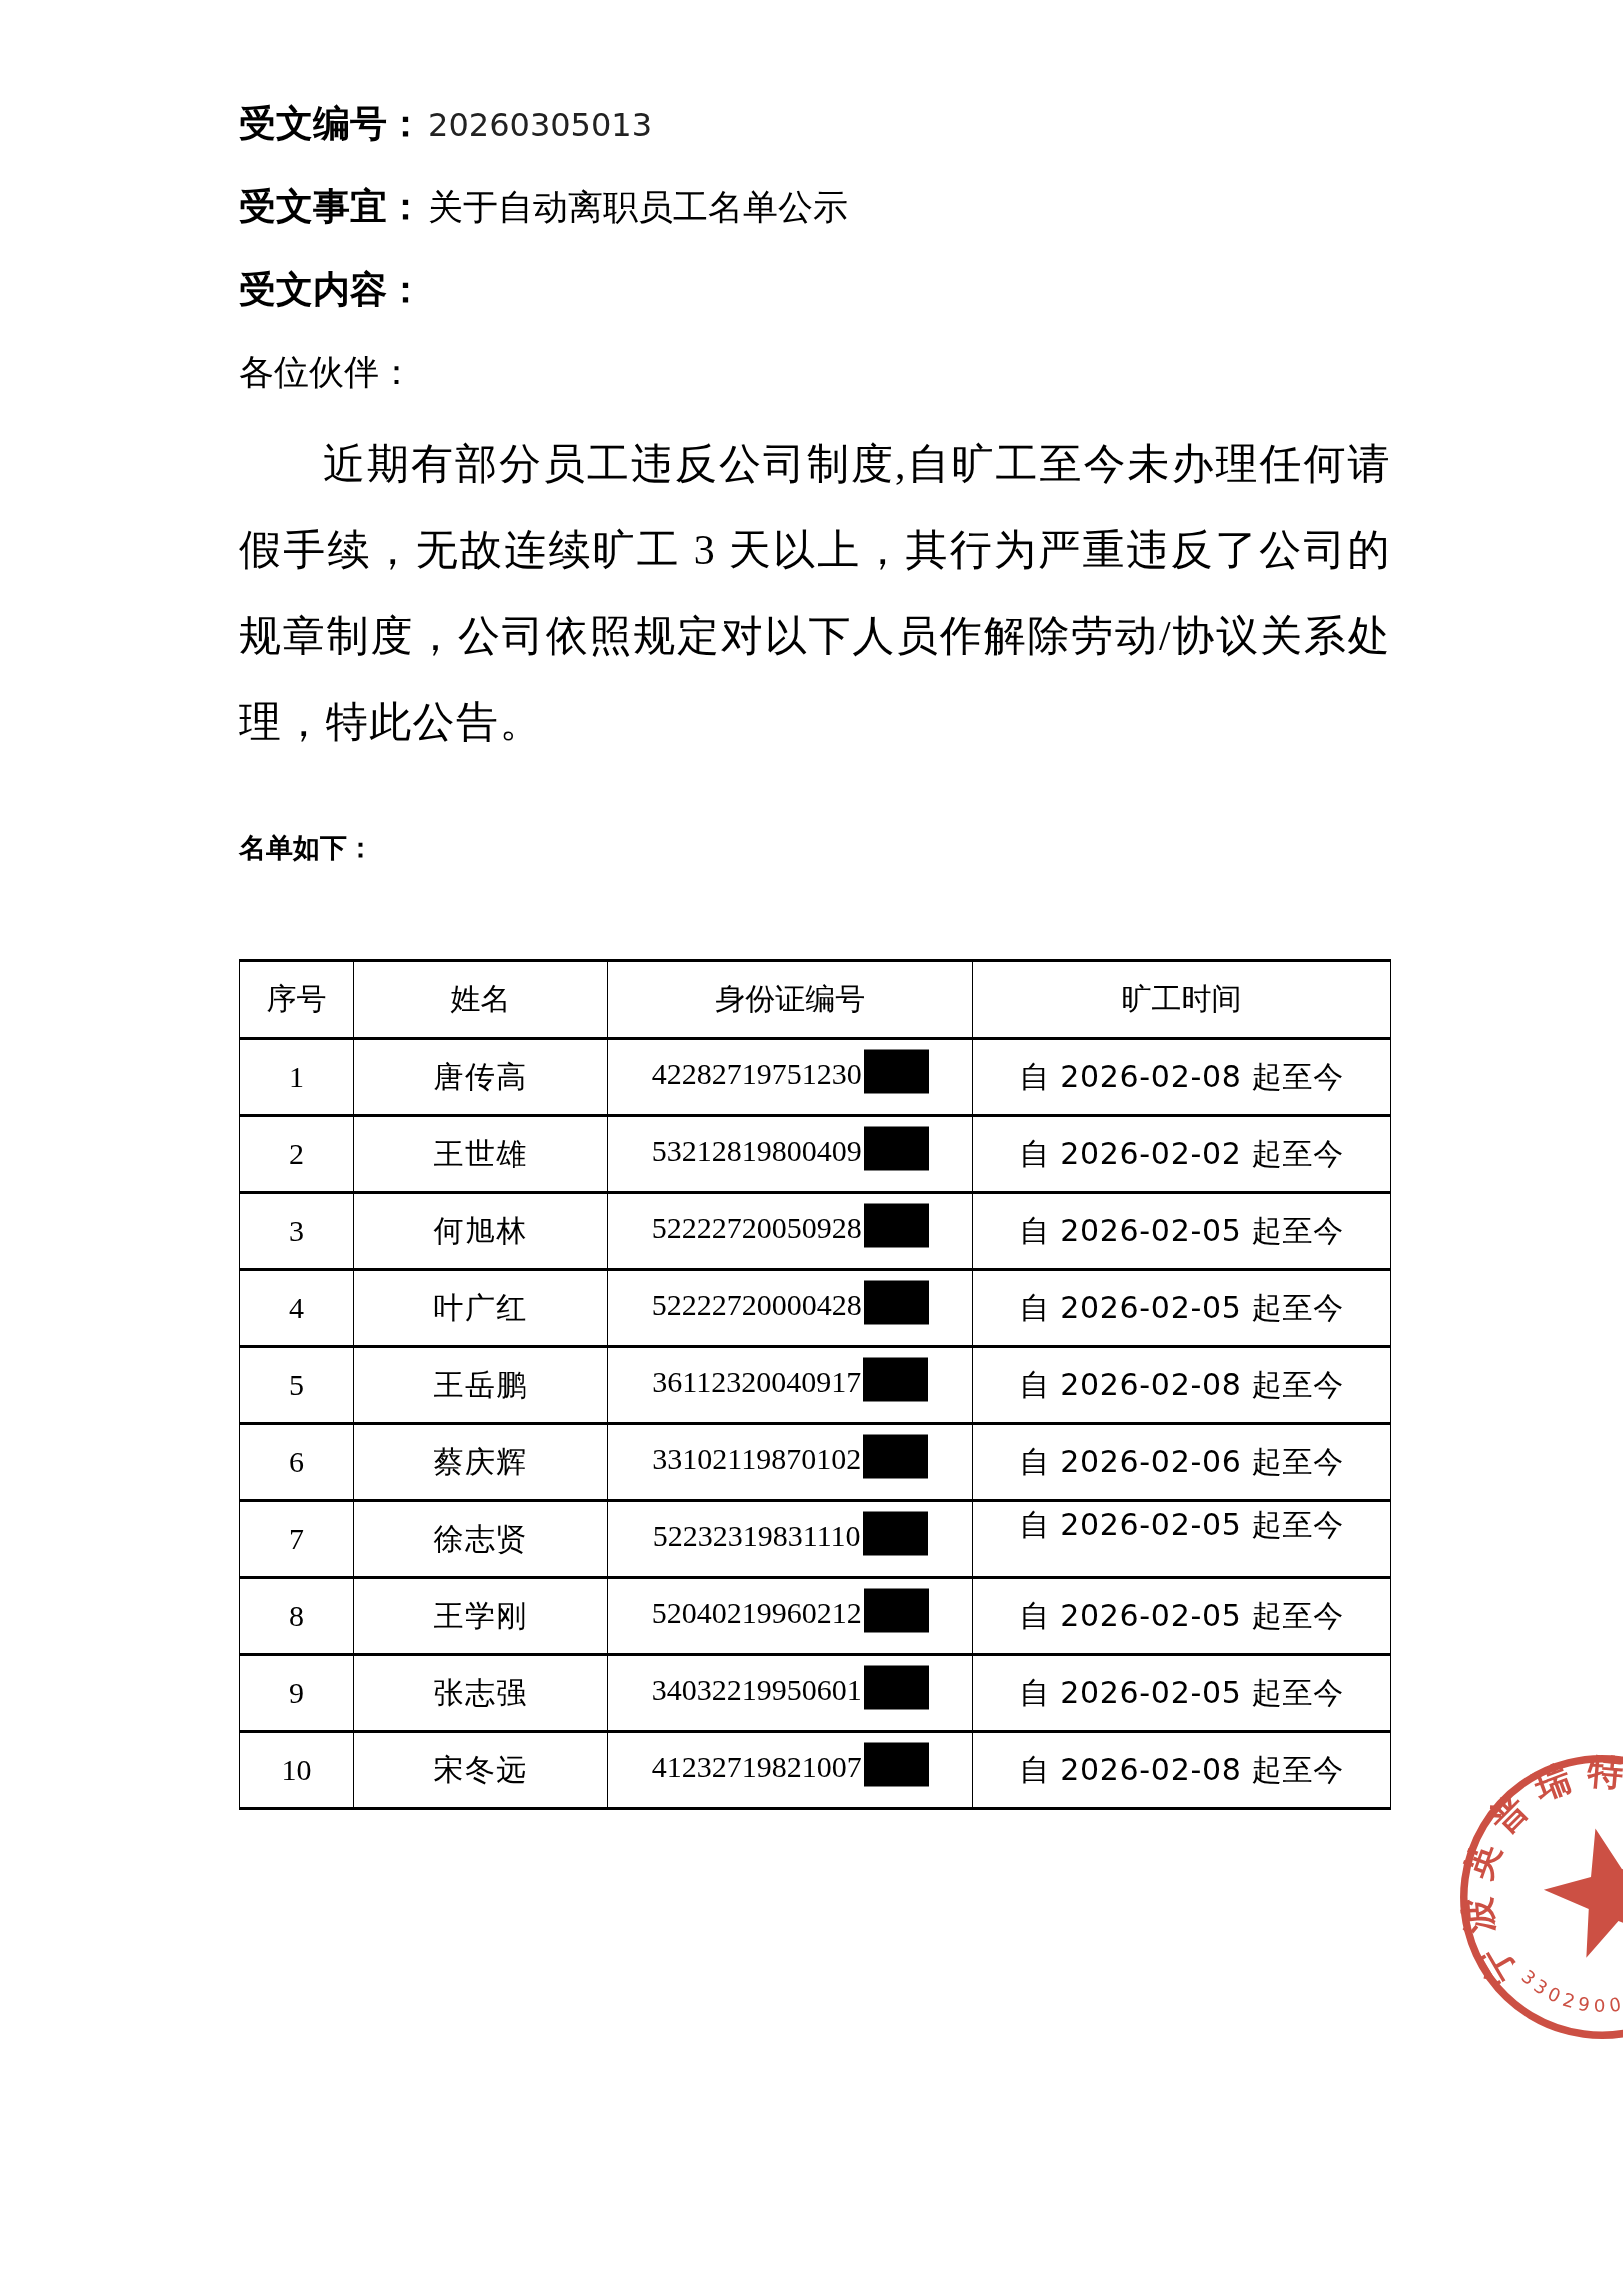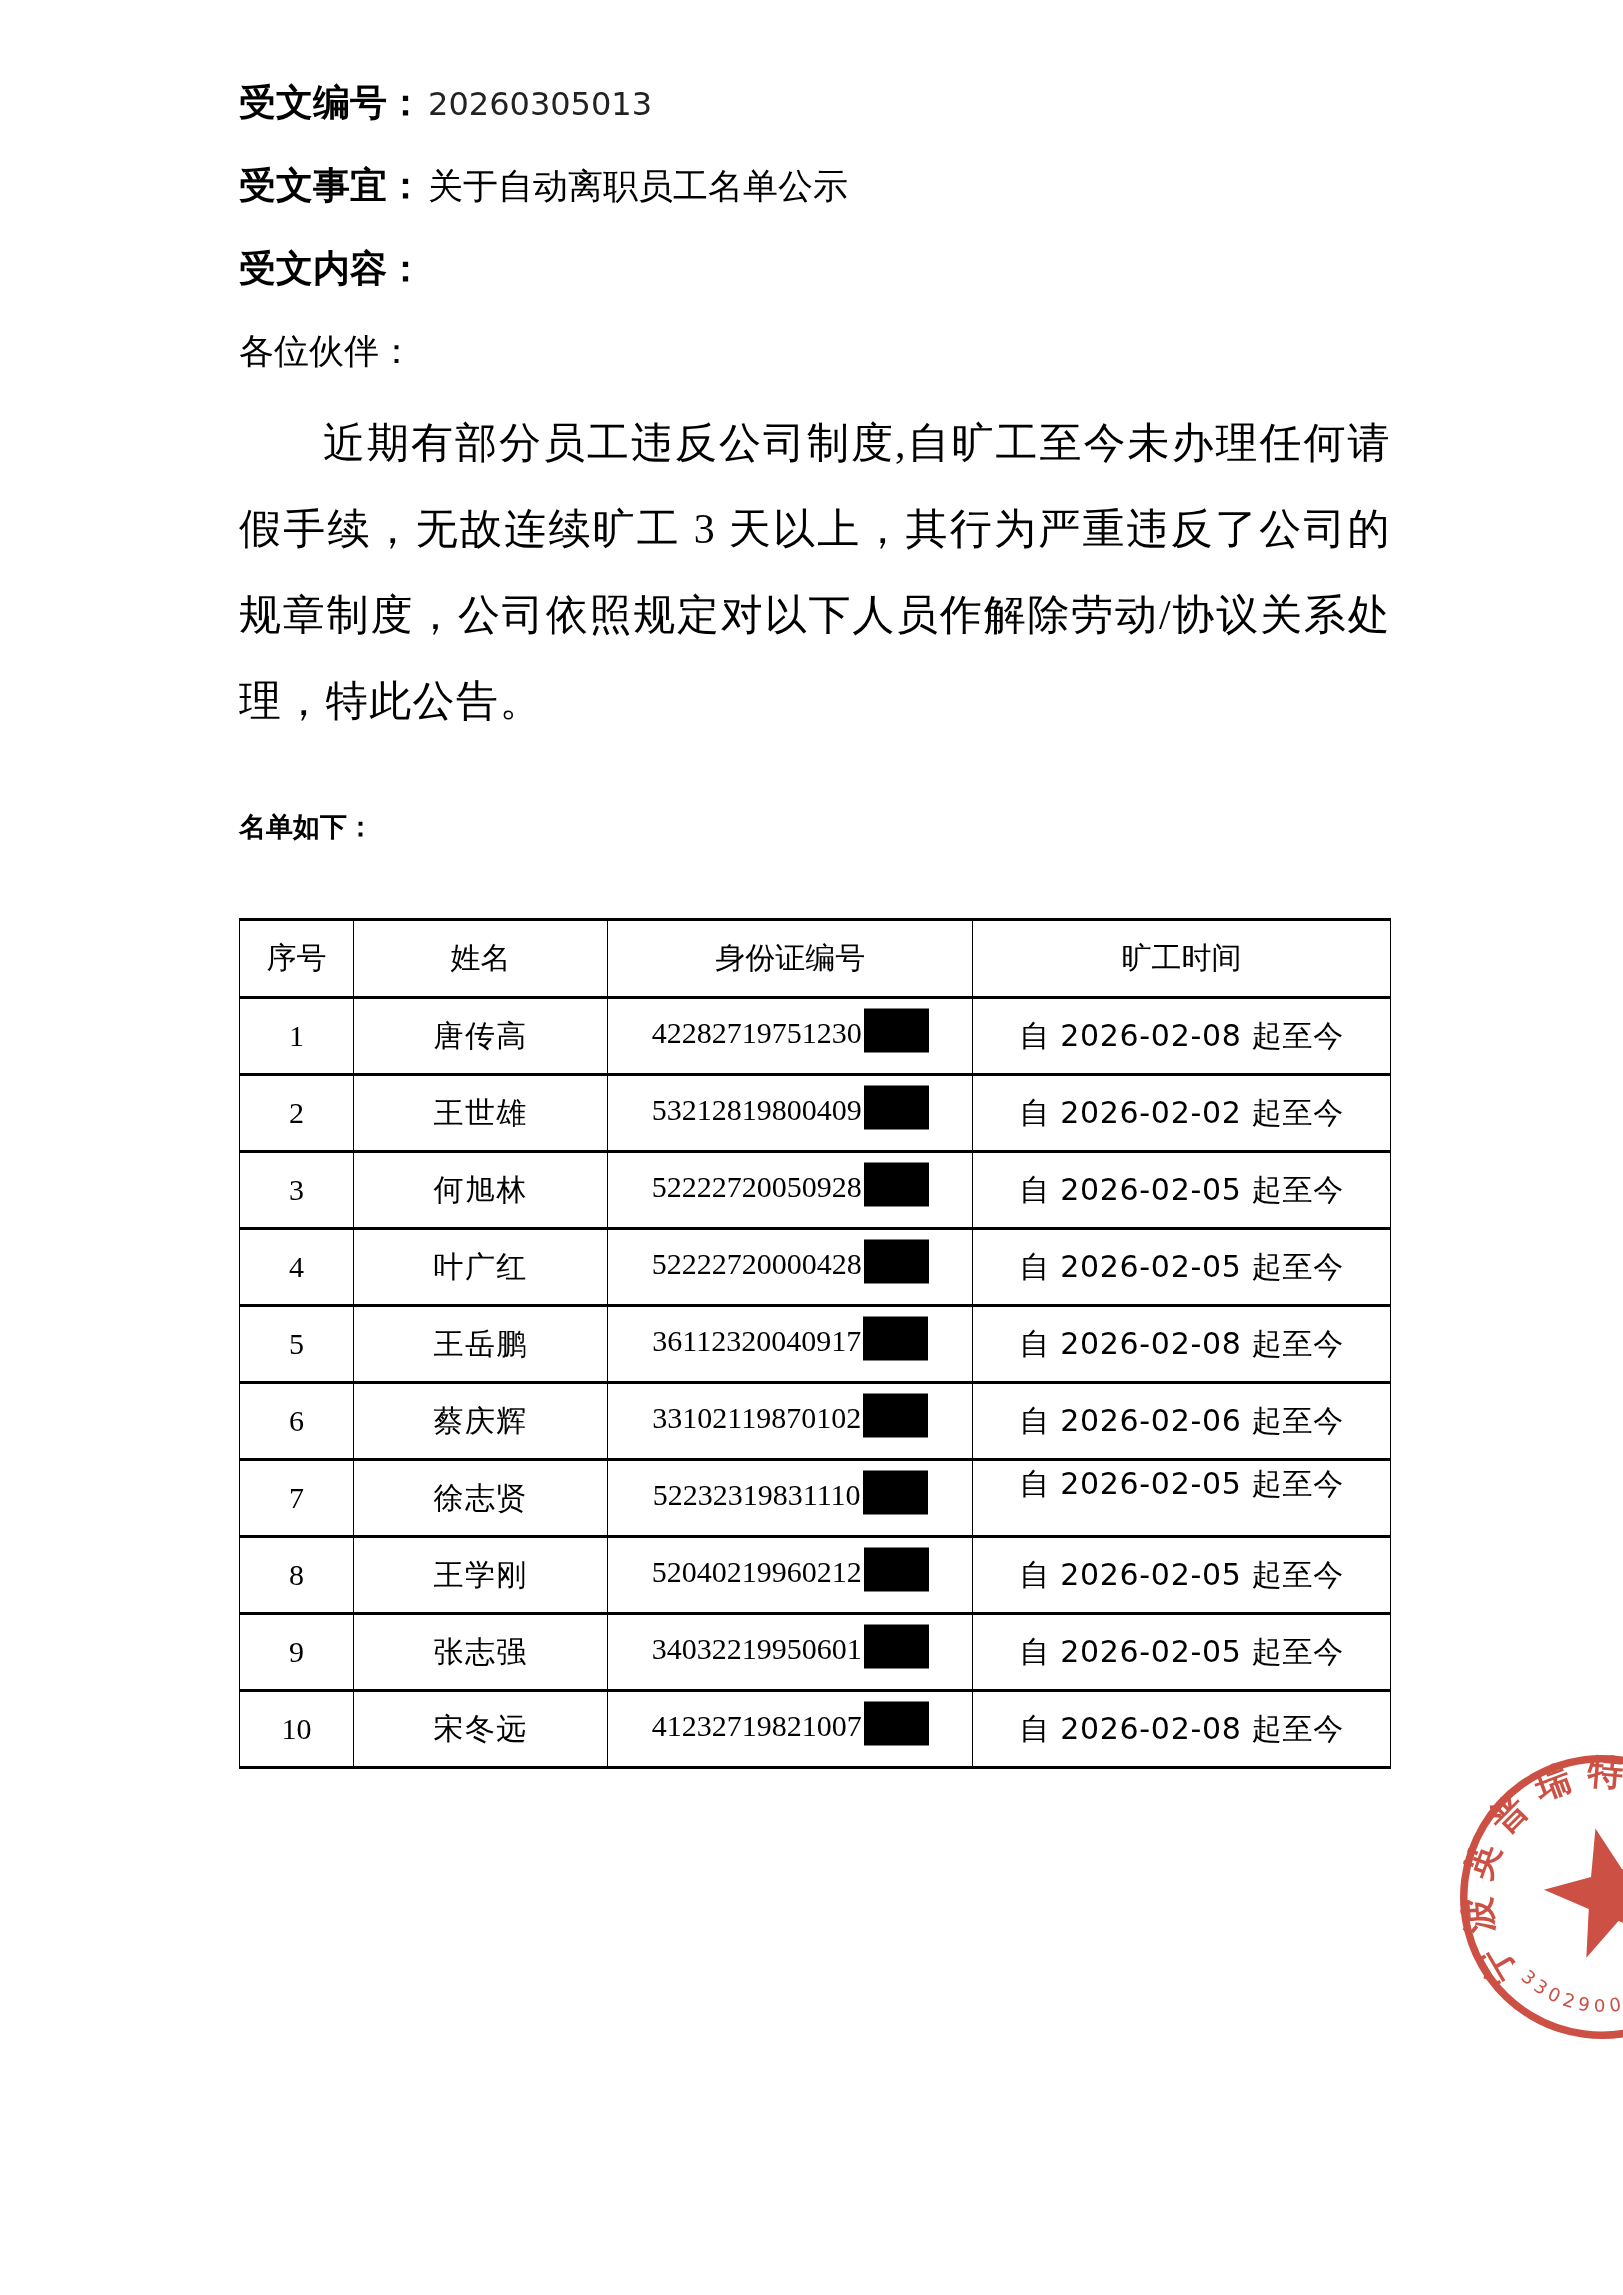--- a/index.html
+++ b/index.html
@@ -15,21 +15,21 @@
   .content{margin:0 232px 0 239px;}
   .doc-title{
     margin:0;
     padding-top:162px;
     text-align:center;
     font-size:68px;
     line-height:1.1;
     font-weight:bold;
     letter-spacing:5.5px;
   }
-  .meta{margin-top:84px;}
+  .meta{margin-top:105px;}
   .meta-line{
     height:37px;
     line-height:37px;
     margin-bottom:46px;
     white-space:nowrap;
   }
   .meta-label{
     font-size:37px;
     font-weight:bold;
   }
@@ -56,21 +56,21 @@
     text-indent:2em;
     letter-spacing:1.4px;
   }
   .list-intro{
     margin:68px 0 0 0;
     font-size:27px;
     font-weight:bold;
     line-height:30px;
   }
   table.roster{
-    margin-top:76px;
+    margin-top:96px;
     width:100%;
     border-collapse:collapse;
     table-layout:fixed;
   }
   table.roster th, table.roster td{
     border-left:1.4px solid #000;
     border-right:1.4px solid #000;
     border-top:3.4px solid #000;
     border-bottom:3.4px solid #000;
     text-align:center;

